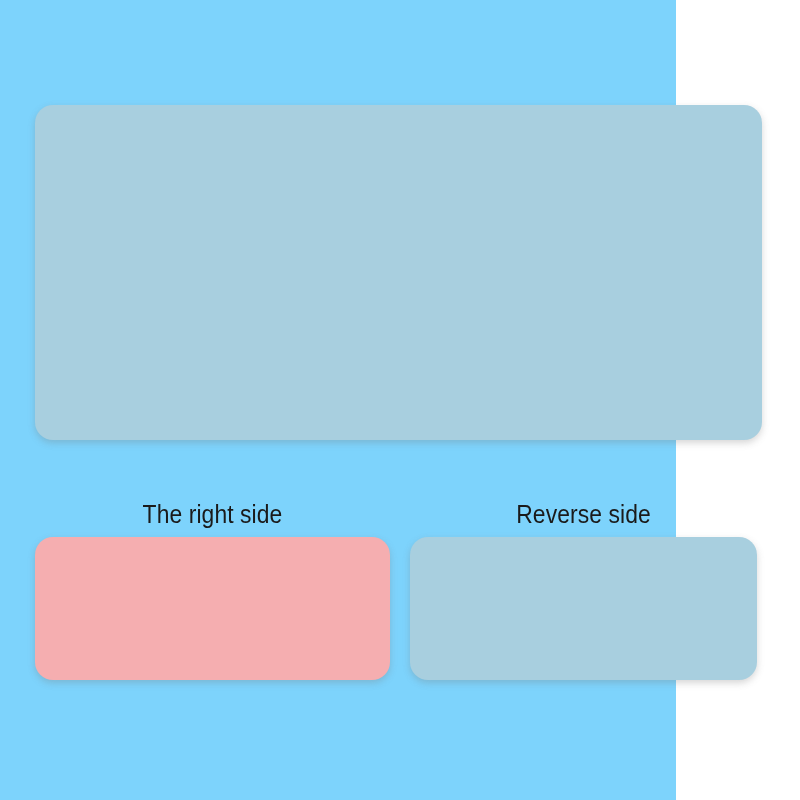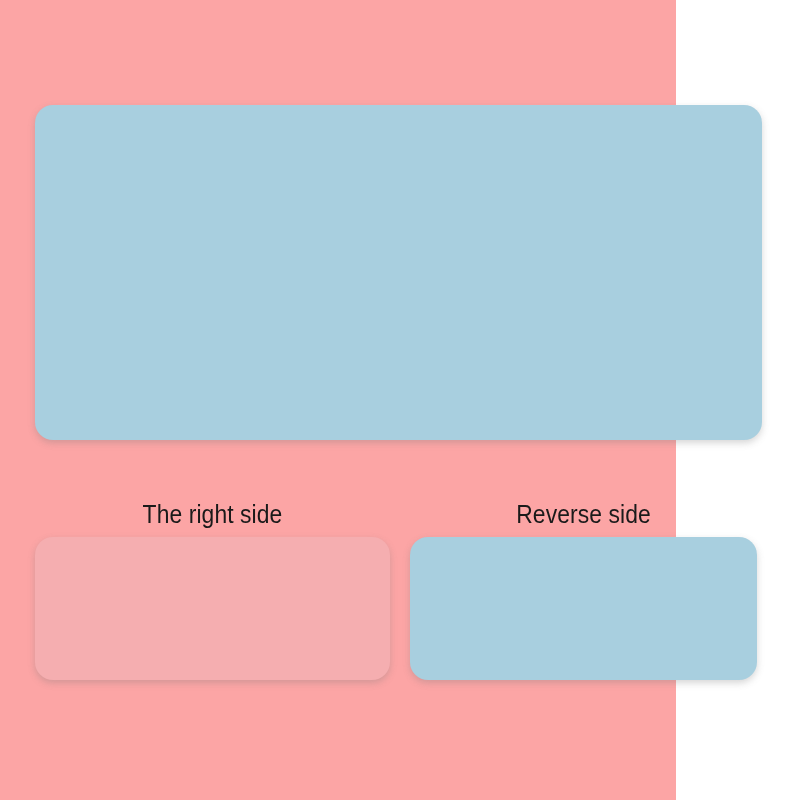--- a/index.html
+++ b/index.html
@@ -12,21 +12,21 @@
     height: 800px;
     background: #ffffff;
     font-family: "Liberation Sans", sans-serif;
     overflow: hidden;
   }
 
   #stage {
     position: relative;
     width: 676px;
     height: 800px;
-    background: #fca5a5;
+    background: #7dd3fc;
   }
 
   
   .card {
     position: absolute;
     border-radius: 18px;
     box-shadow: 0 3px 7px rgba(120, 120, 120, 0.30);
     box-sizing: border-box;
   }
 

